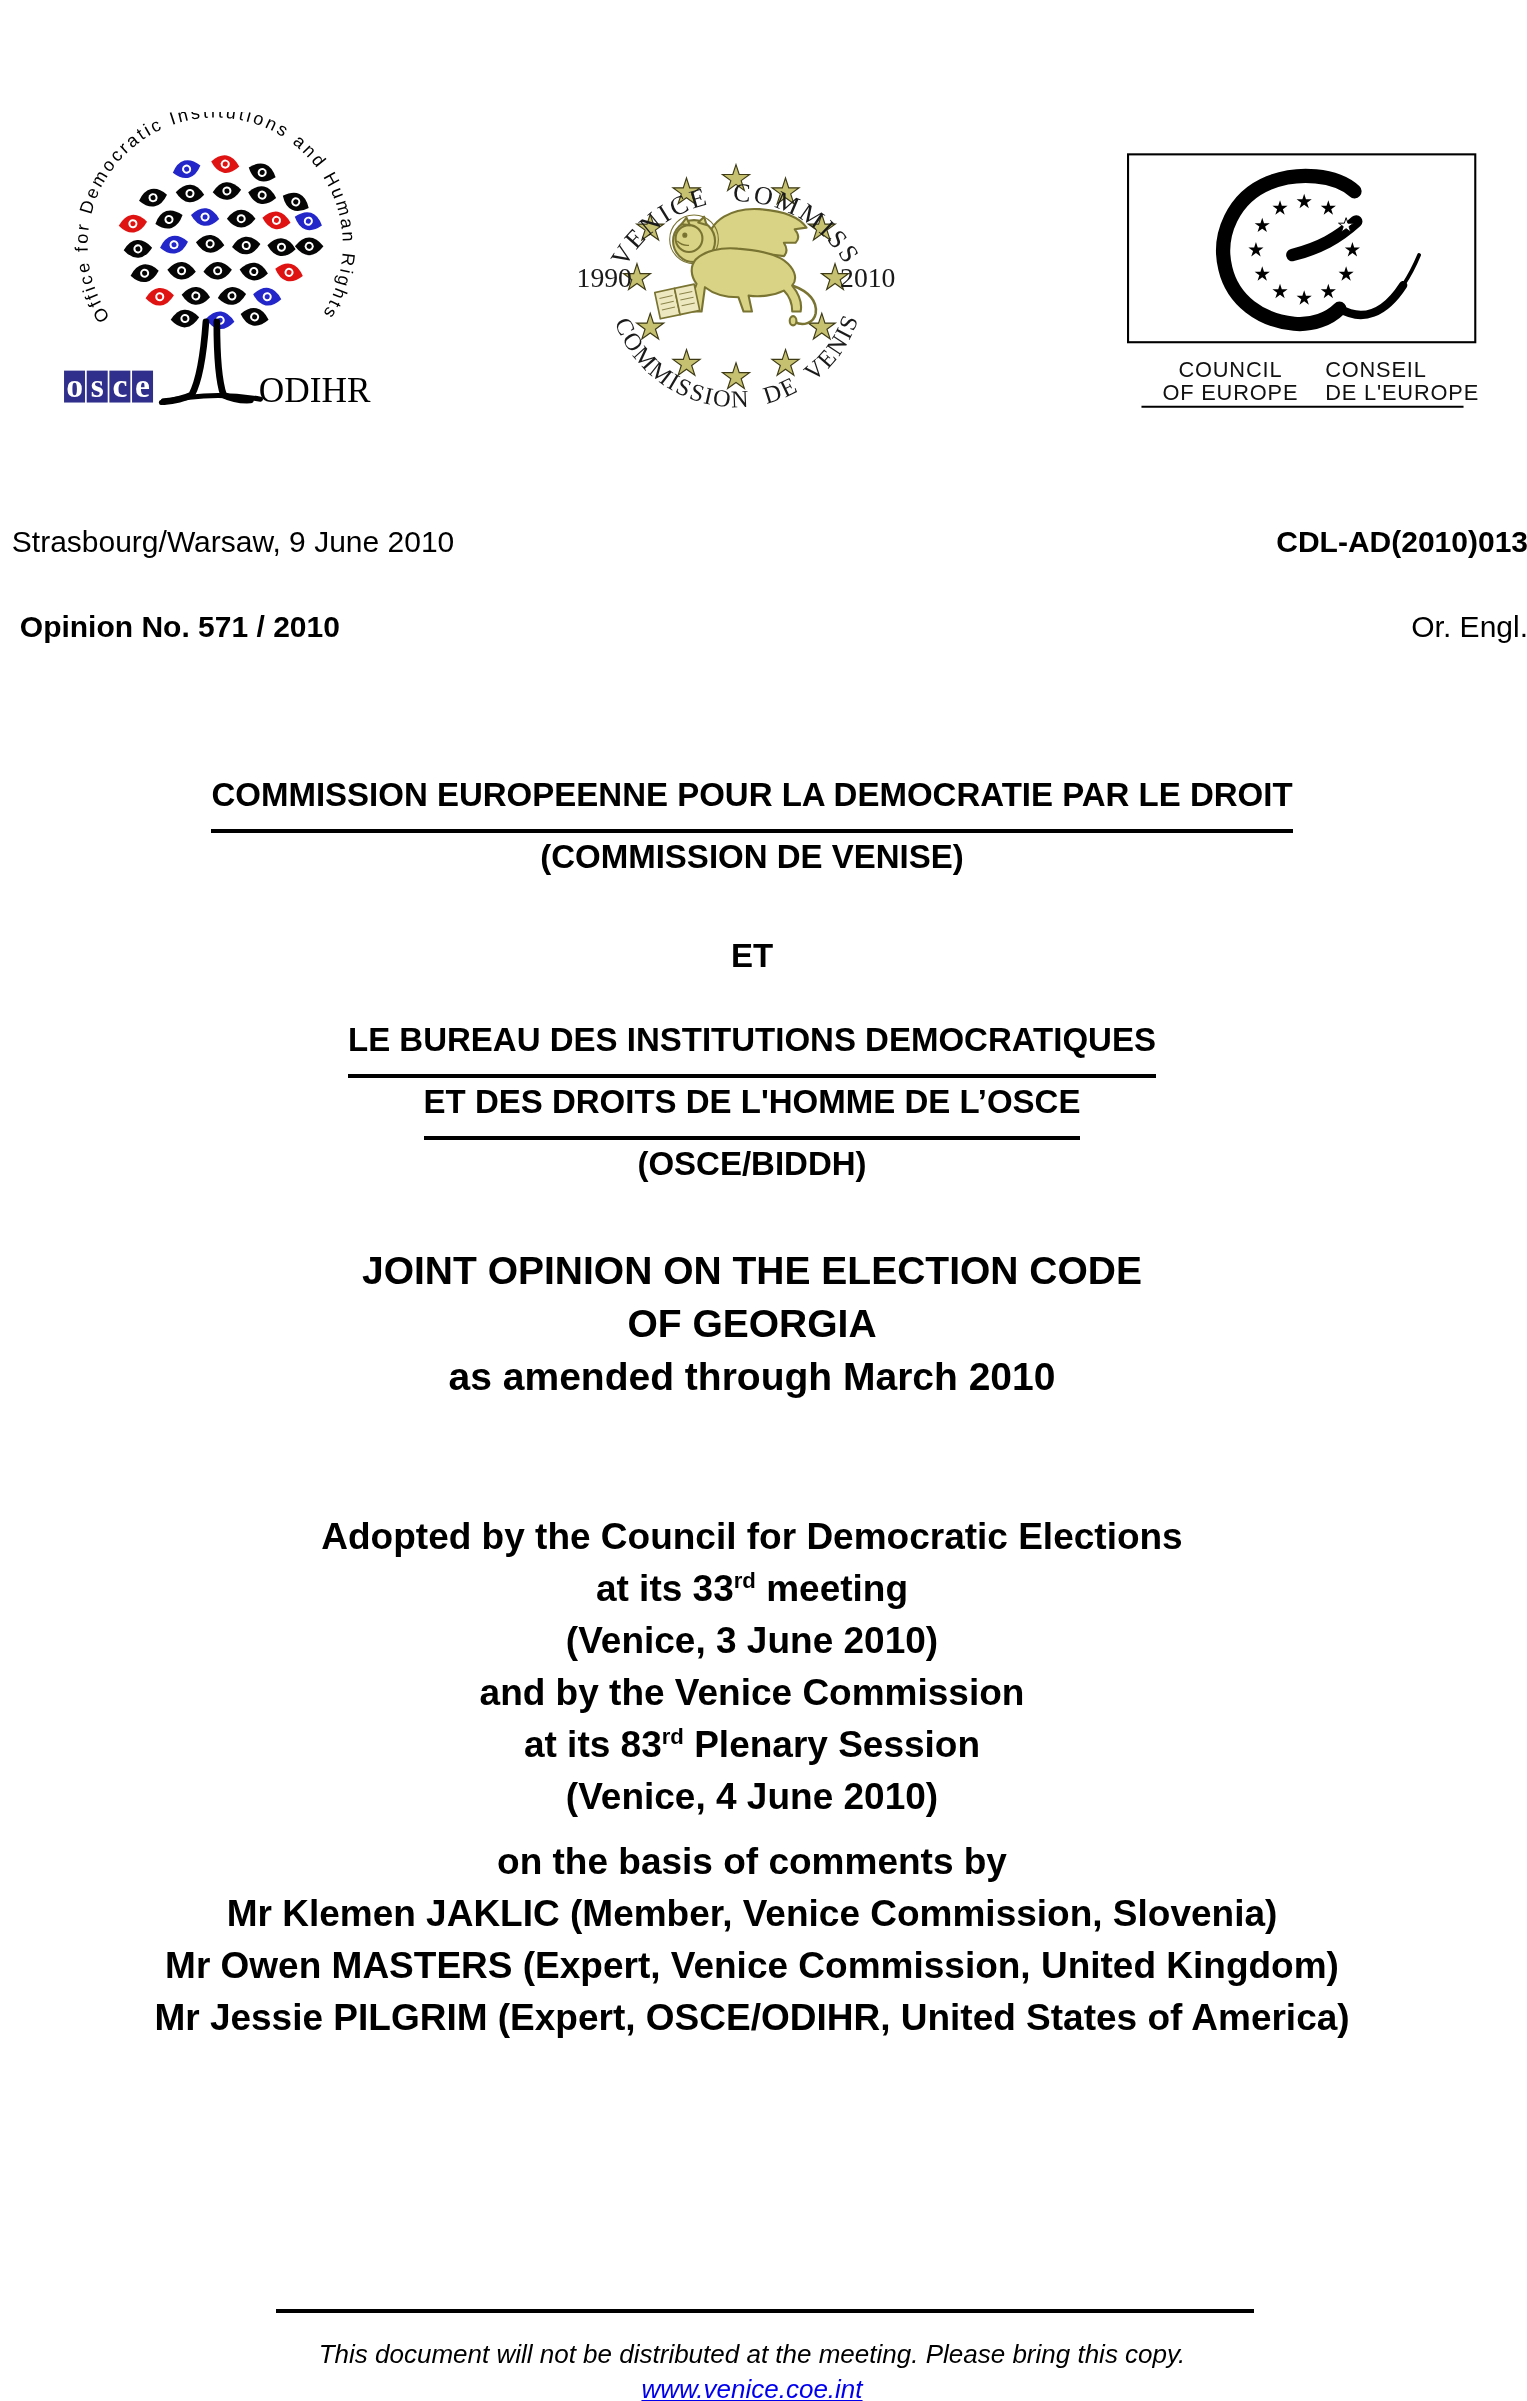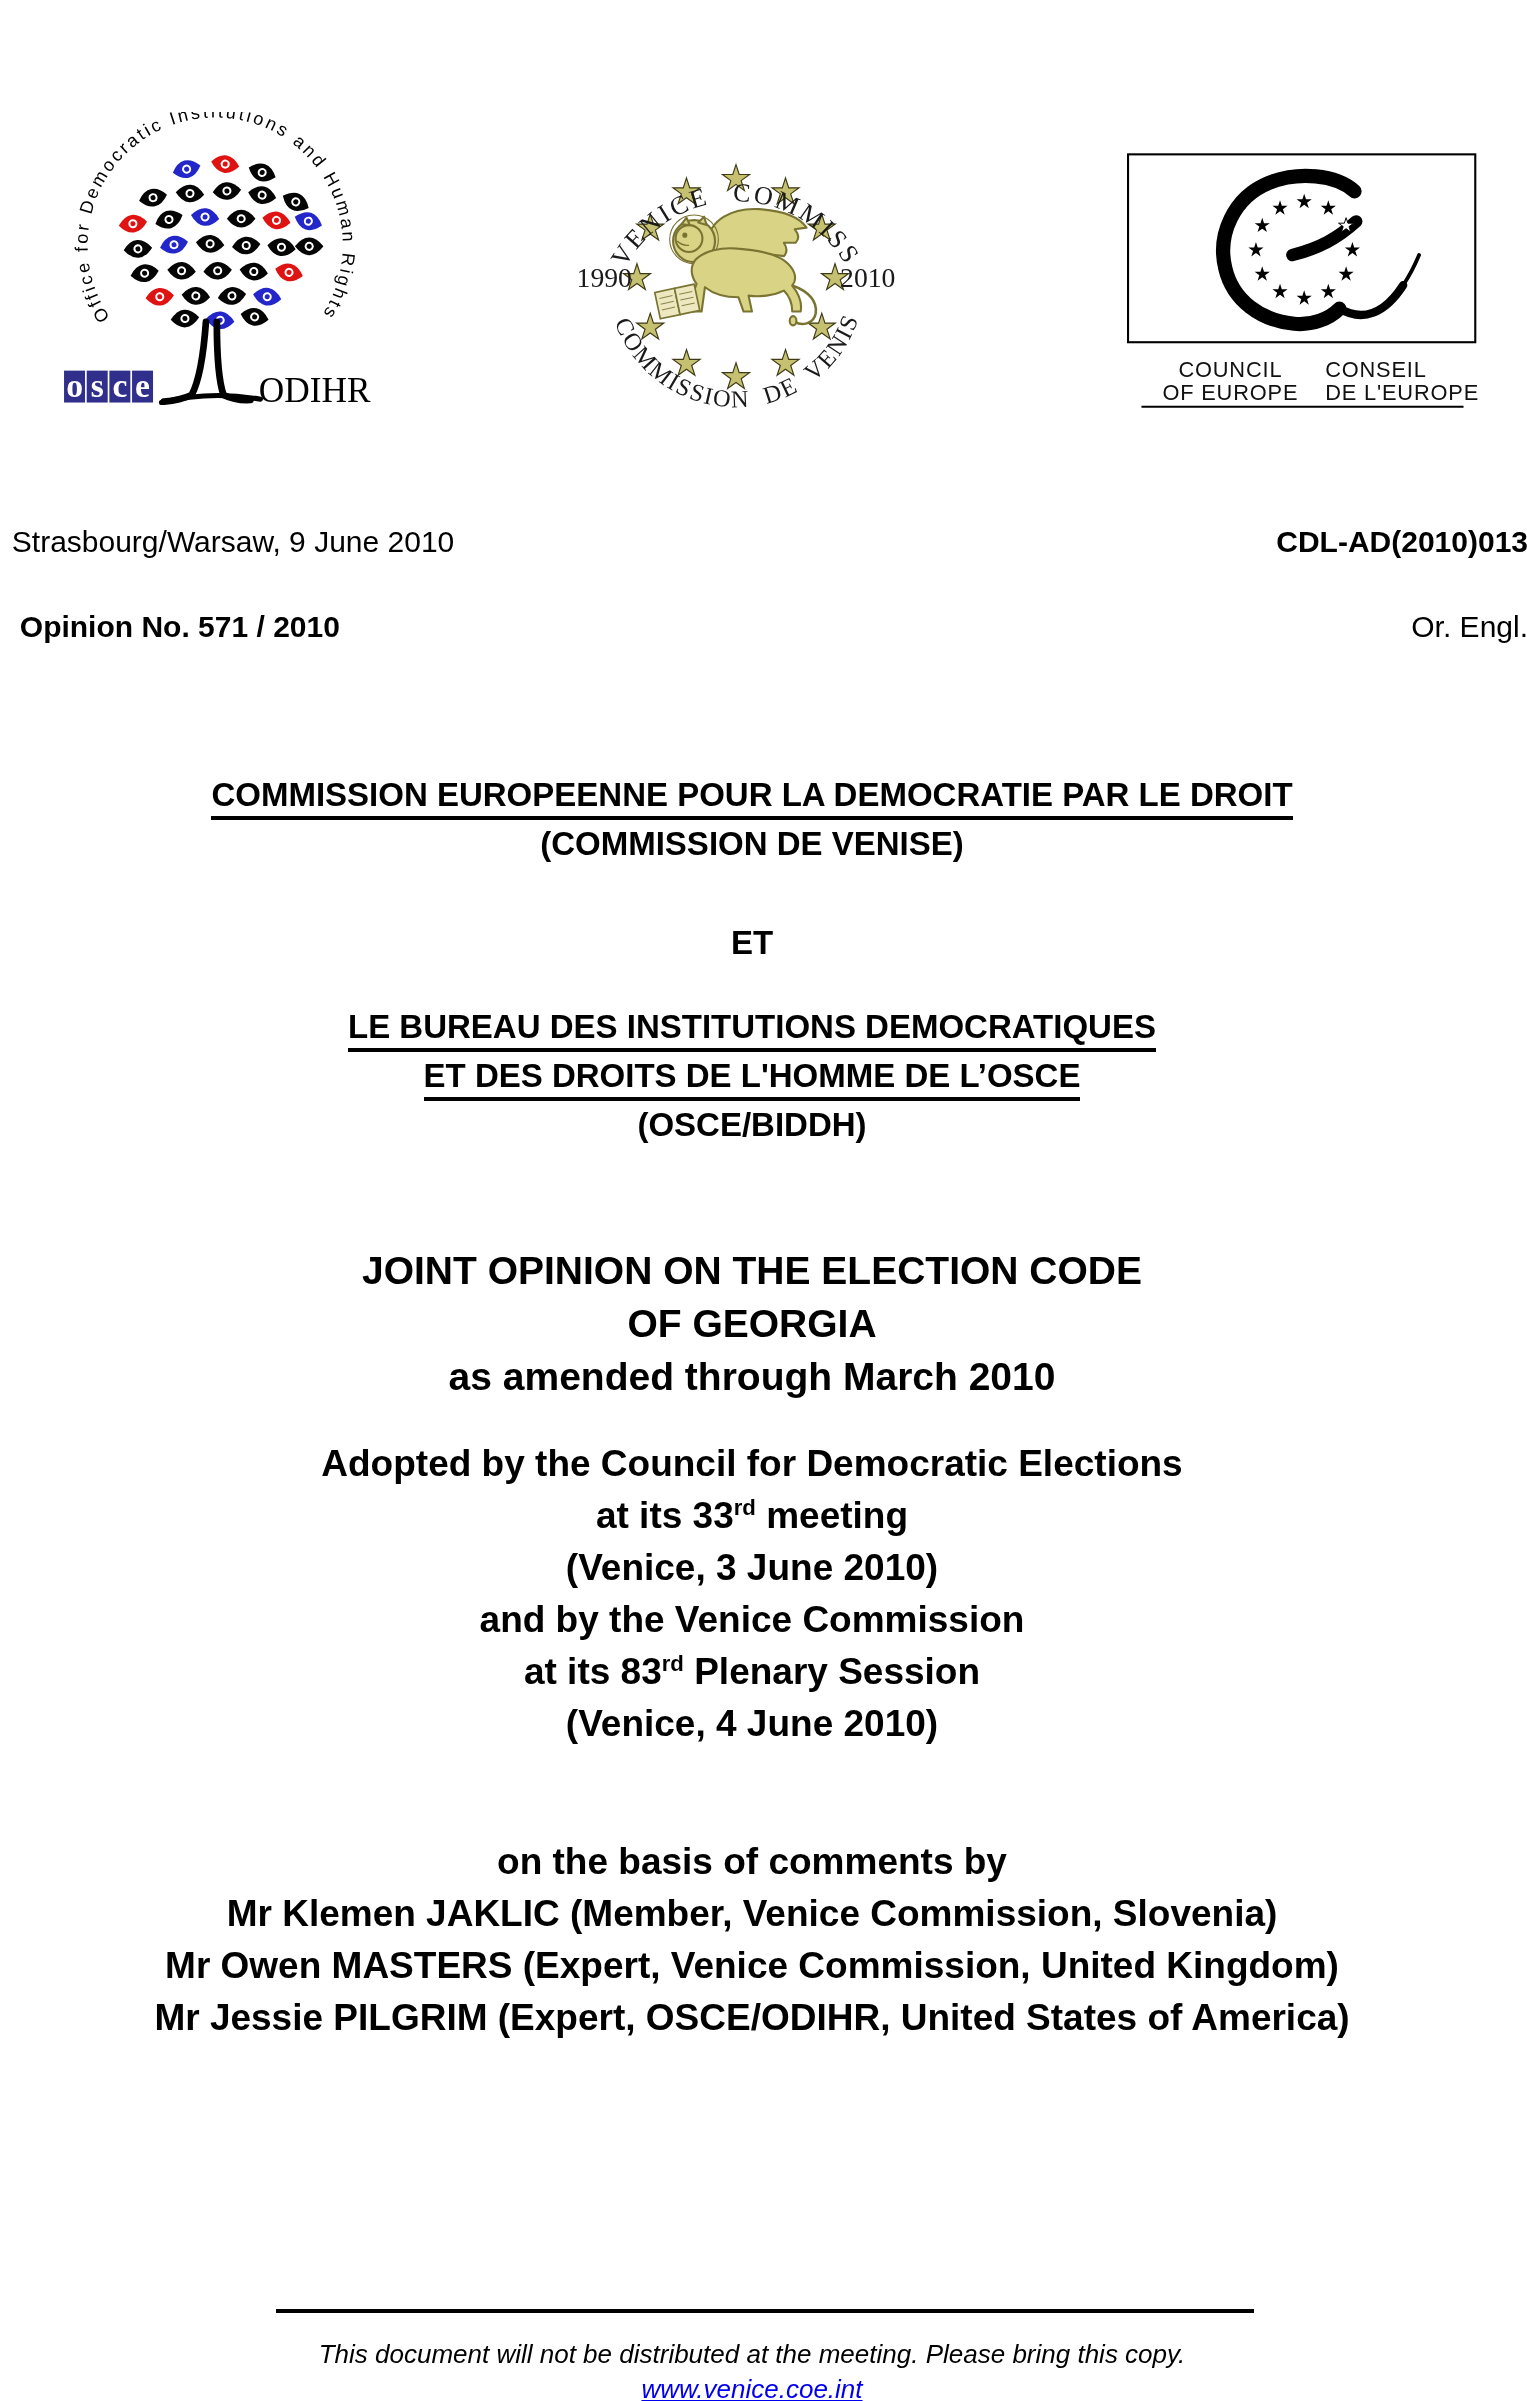--- a/index.html
+++ b/index.html
@@ -15,25 +15,25 @@
   
   .hrow{left:0;right:0;padding-left:11.8px;
         display:flex;justify-content:space-between;
         font-size:30px;line-height:37px;}
   .row-date{top:523px;}
   .row-opinion{top:608px;margin-left:8px;}
   .b{font-weight:bold;}
   
   .cblock{left:0;width:1504px;text-align:center;font-weight:bold;}
   .block-fr{top:771px;font-size:33px;line-height:47px;}
-  .block-fr .uline{display:inline-block;border-bottom:4.2px solid #000;padding-bottom:3px;line-height:37px;}
+  .block-fr .uline{display:inline-block;border-bottom:4.2px solid #000;padding-bottom:16px;line-height:37px;}
   .fr-et{margin-top:52px;}
   .fr-osce{margin-top:37px;}
   .block-main{top:1244px;font-size:39px;line-height:53px;}
-  .block-adopt{top:1438px;font-size:37px;line-height:52px;}
+  .block-adopt{top:1511px;font-size:37px;line-height:52px;}
   .block-adopt sup,.sup{font-size:60%;line-height:0;vertical-align:super;}
   .block-names{top:1836px;font-size:37px;line-height:52px;}
   
   .footer-rule{left:276px;top:2309px;width:978px;border-top:4.2px solid #000;}
   .footer-text{left:0;top:2337px;width:1504px;text-align:center;
                font-style:italic;font-size:26px;line-height:35px;}
   .footer-text .link{color:#0000ee;text-decoration:underline;cursor:pointer;}
   svg{display:block;}
 </style>
 </head>

